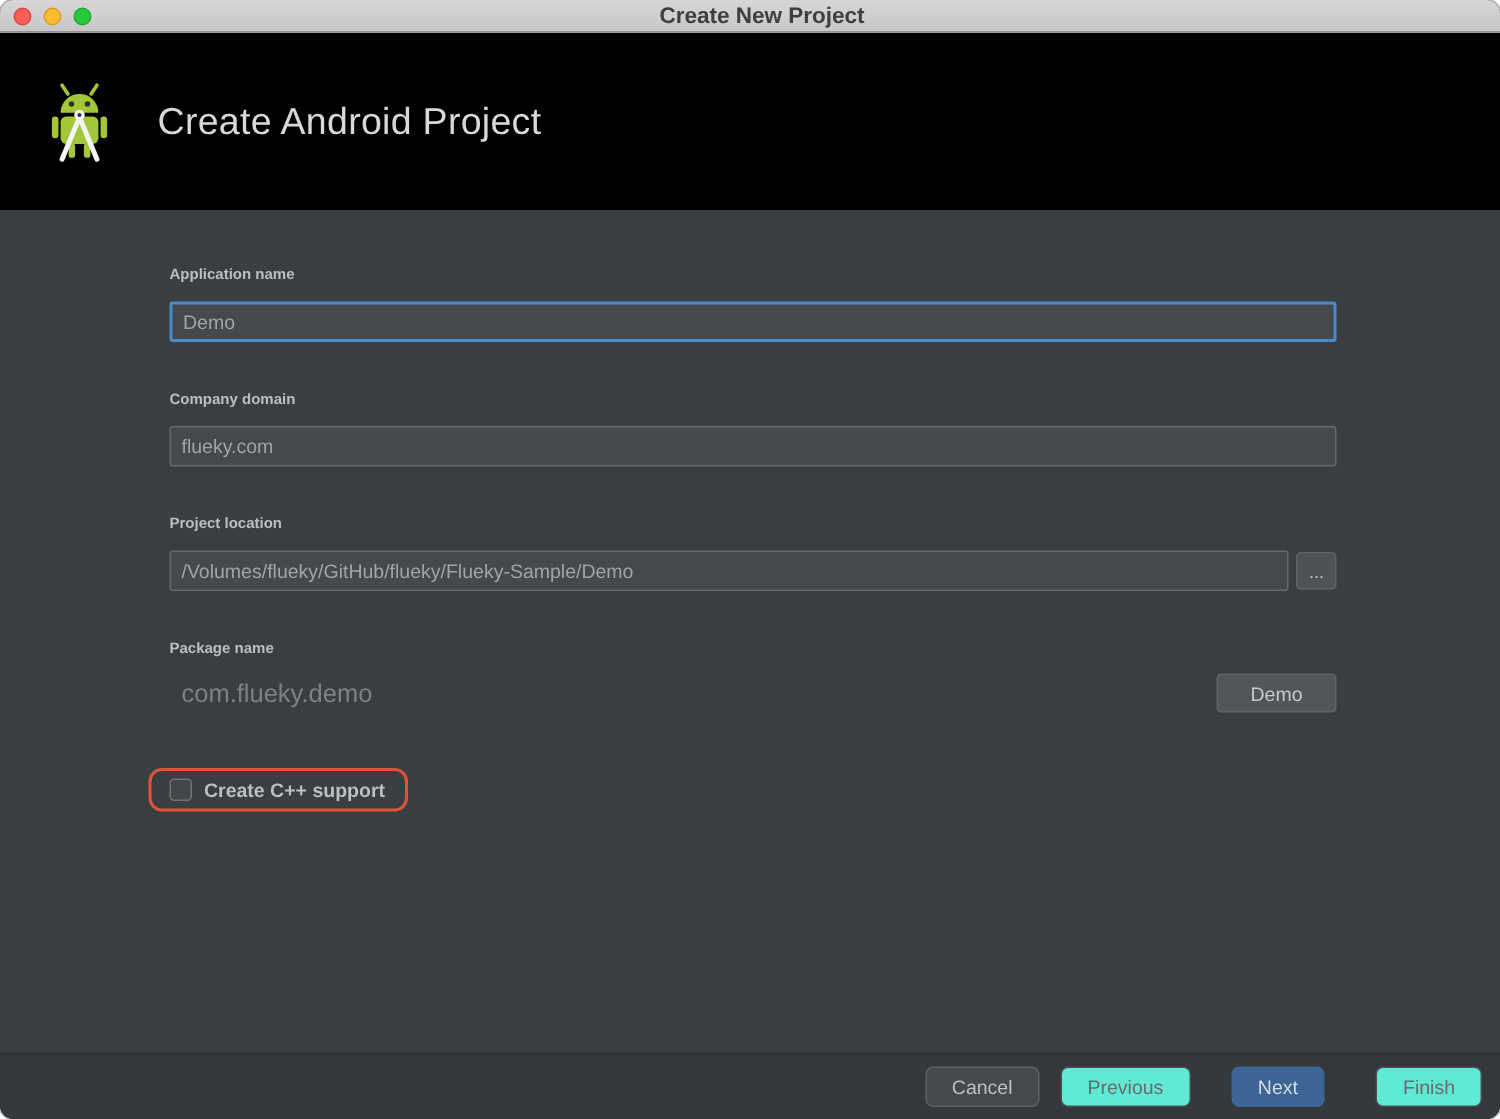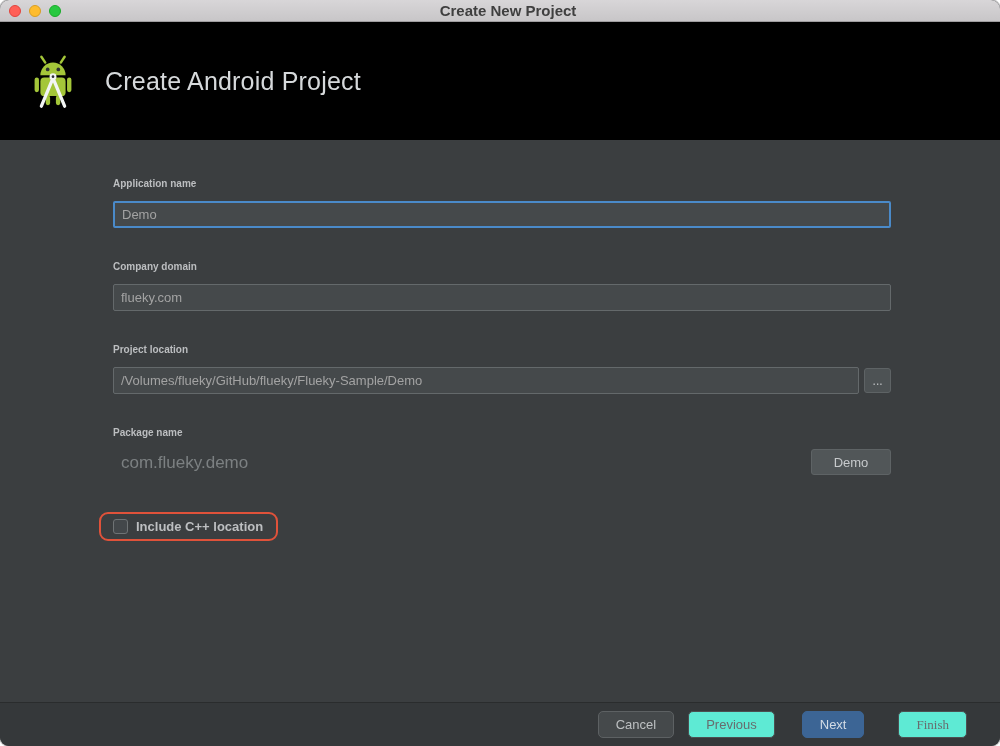--- a/index.html
+++ b/index.html
@@ -126,21 +126,21 @@
     margin-left: 8px;
     font-size: 13px; font-weight: 700;
     color: #bdbfc1;
   }
   
   .footer {
     height: 44px;
     background: #35383a;
     border-top: 1px solid #2a2c2d;
     display: flex; align-items: center; justify-content: flex-end;
-    padding-right: 33px;
+    padding-right: 12px;
     gap: 14px;
   }
   .btn {
     height: 27px;
     padding: 0 17px;
     font-family: "Liberation Sans", sans-serif;
     font-size: 13px;
     border-radius: 5px;
     cursor: pointer;
     background: #45494b;
@@ -152,21 +152,21 @@
     border: 1px solid #4c4f51;
     color: #686c6e;
     cursor: default;
   }
   .btn.primary {
     background: #3c6595;
     border: 1px solid #3c6595;
     color: #d3dce6;
     margin-left: 13px;
   }
-  .btn.finish { margin-left: 20px; font-family: Liberation Serif, serif; }
+  .btn.finish { margin-left: 20px; }
 </style>
 </head>
 <body>
 
 <div class="window">
 
   <div class="titlebar">
     <div class="traffic-lights">
       <span class="tl red"></span>
       <span class="tl yellow"></span>
@@ -222,21 +222,21 @@
       <div class="package-row">
         <div class="package-value">com.flueky.demo</div>
         <button class="edit-button">Demo</button>
       </div>
     </div>
 
     <div class="options">
       <div class="highlight-ring">
         <div class="check-row">
           <span class="checkbox"></span>
-          <span class="check-label">Include C++ location</span>
+          <span class="check-label">Create C++ support</span>
         </div>
       </div>
     </div>
 
   </div>
 
   <div class="footer">
     <button class="btn">Cancel</button>
     <button class="btn disabled" disabled="">Previous</button>
     <button class="btn primary">Next</button>

